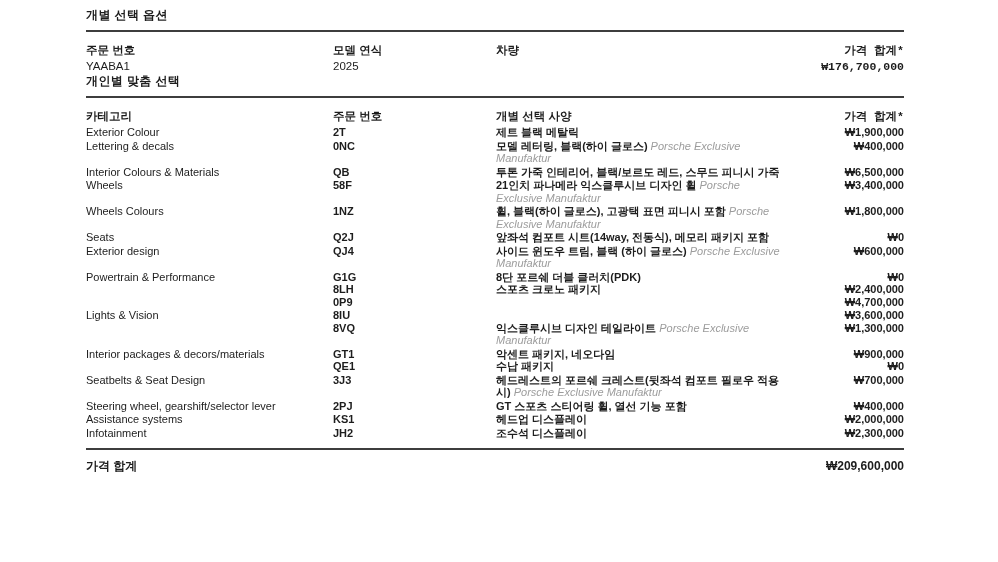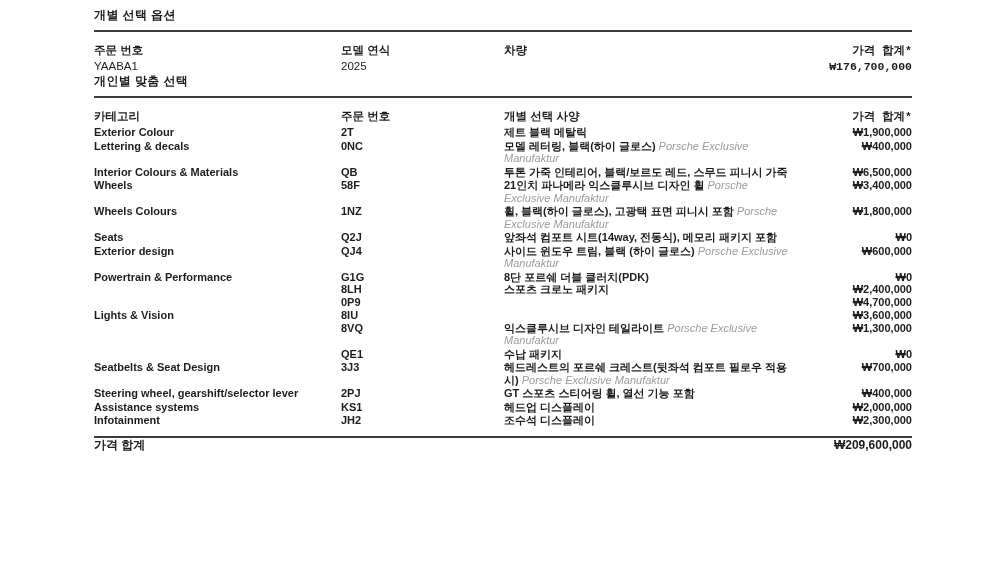--- a/index.html
+++ b/index.html
@@ -3,21 +3,21 @@
 <meta charset="utf-8">
 <style>
   * { box-sizing: border-box; margin: 0; padding: 0; }
   html, body { width: 998px; height: 562px; background: #ffffff; overflow: hidden; }
   body {
     font-family: "Liberation Sans", "DejaVu Sans", sans-serif;
     color: var(--ink, #1d1d1d);
     -webkit-font-smoothing: antialiased;
   }
   .page { position: relative; width: 998px; height: 562px; background: #fff; }
-  .content { position: absolute; left: 94px; top: 7px; width: 818px; }
+  .content { position: absolute; left: 86px; top: 7px; width: 818px; }
 
   .section-title {
     font-size: 12px;
     font-weight: 700;
     letter-spacing: 0.4px;
     margin: 0 0 6px 0;
   }
   .rule { height: 2px; background: var(--rule, #3d3d3d); margin: 0 0 12px 0; }
 
   .row { display: flex; align-items: flex-end; }
@@ -27,30 +27,30 @@
   .c4 { flex: 1; text-align: right; white-space: nowrap; font-family: Liberation Mono, monospace; }
 
   .head-row { font-size: 11.5px; font-weight: 700; margin-bottom: 3px; line-height: 13px; }
   .val-row  { font-size: 11.5px; line-height: 13px; }
   .val-row .c4 { font-weight: 600; }
 
   .section-2 { }
 
   .opt-group { margin-bottom: 1px; }
   .opt-row { display: flex; align-items: flex-start; font-size: 11px; line-height: 12.5px; }
-  .opt-row .col-cat   { width: 247px; padding-right: 10px; font-weight: 700; }
+  .opt-row .col-cat   { width: 247px; padding-right: 10px; font-weight: 400; }
   .opt-row .col-code  { width: 163px; padding-right: 10px; font-weight: 600; }
   .opt-row .col-desc  { width: 296px; padding-right: 10px; font-weight: 600; word-break: break-all; }
   .opt-row .col-price { flex: 1; text-align: right; font-weight: 600; white-space: nowrap; }
   .pem { color: var(--pem, #9c9c9c); font-style: italic; font-weight: 400; word-break: normal; }
 
   .footer { margin-top: 9px; }
   .total-row {
     display: flex; justify-content: space-between;
-    font-size: 12px; font-weight: 700; line-height: 14px;
+    font-size: 12px; font-weight: 700; margin-top: 9px; line-height: 14px;
   }
 </style>
 </head>
 <body>
 
 <div class="page">
   <div class="content">
 
     <section>
       <h2 class="section-title">개별 선택 옵션</h2>
@@ -165,20 +165,26 @@
             </div>
             <div class="opt-row">
               <div class="col-cat"></div>
               <div class="col-code">8VQ</div>
               <div class="col-desc"><span>익스클루시브 디자인 테일라이트</span><span class="pem"> Porsche Exclusive Manufaktur</span></div>
               <div class="col-price">₩1,300,000</div>
             </div>
           </div>
           <div class="opt-group">
             <div class="opt-row">
+              <div class="col-cat">Interior packages &amp; decors/materials</div>
+              <div class="col-code">GT1</div>
+              <div class="col-desc"><span>악센트 패키지, 네오다임</span></div>
+              <div class="col-price">₩900,000</div>
+            </div>
+            <div class="opt-row">
               <div class="col-cat"></div>
               <div class="col-code">QE1</div>
               <div class="col-desc"><span>수납 패키지</span></div>
               <div class="col-price">₩0</div>
             </div>
           </div>
           <div class="opt-group">
             <div class="opt-row">
               <div class="col-cat">Seatbelts &amp; Seat Design</div>
               <div class="col-code">3J3</div>

